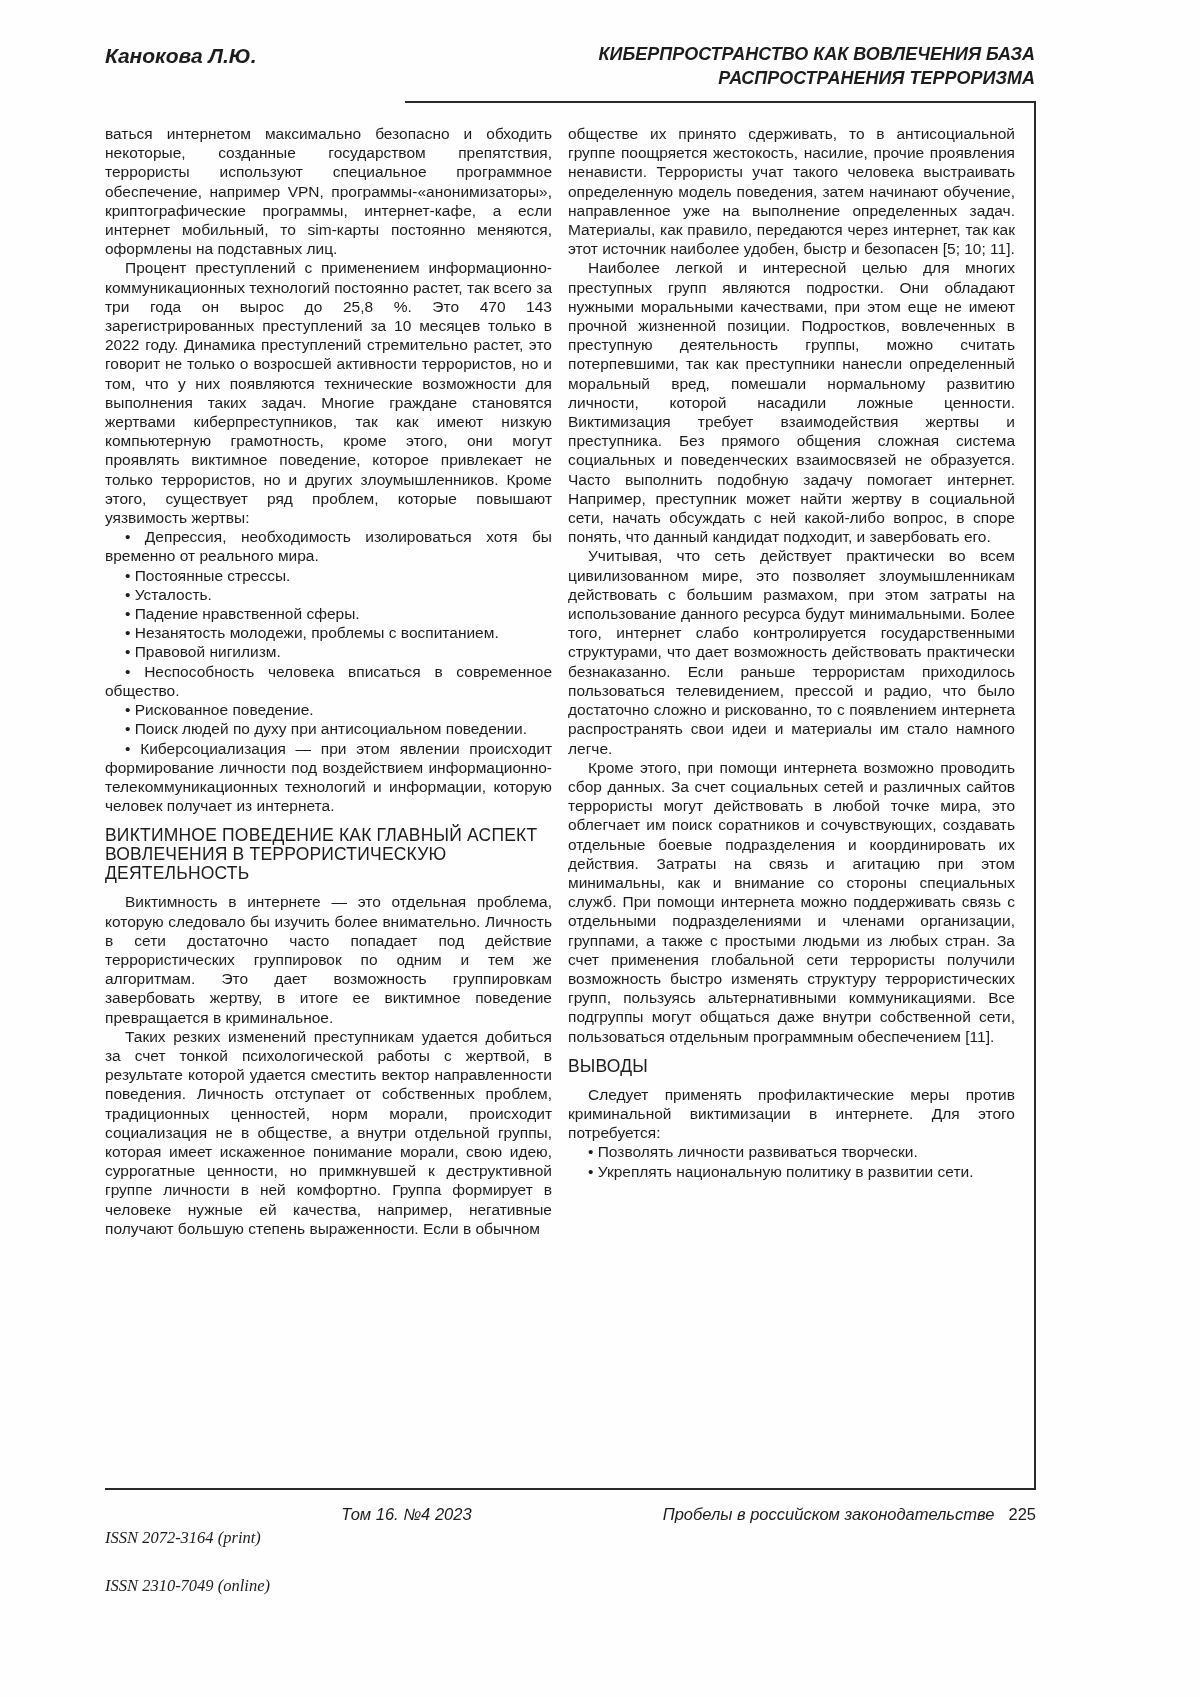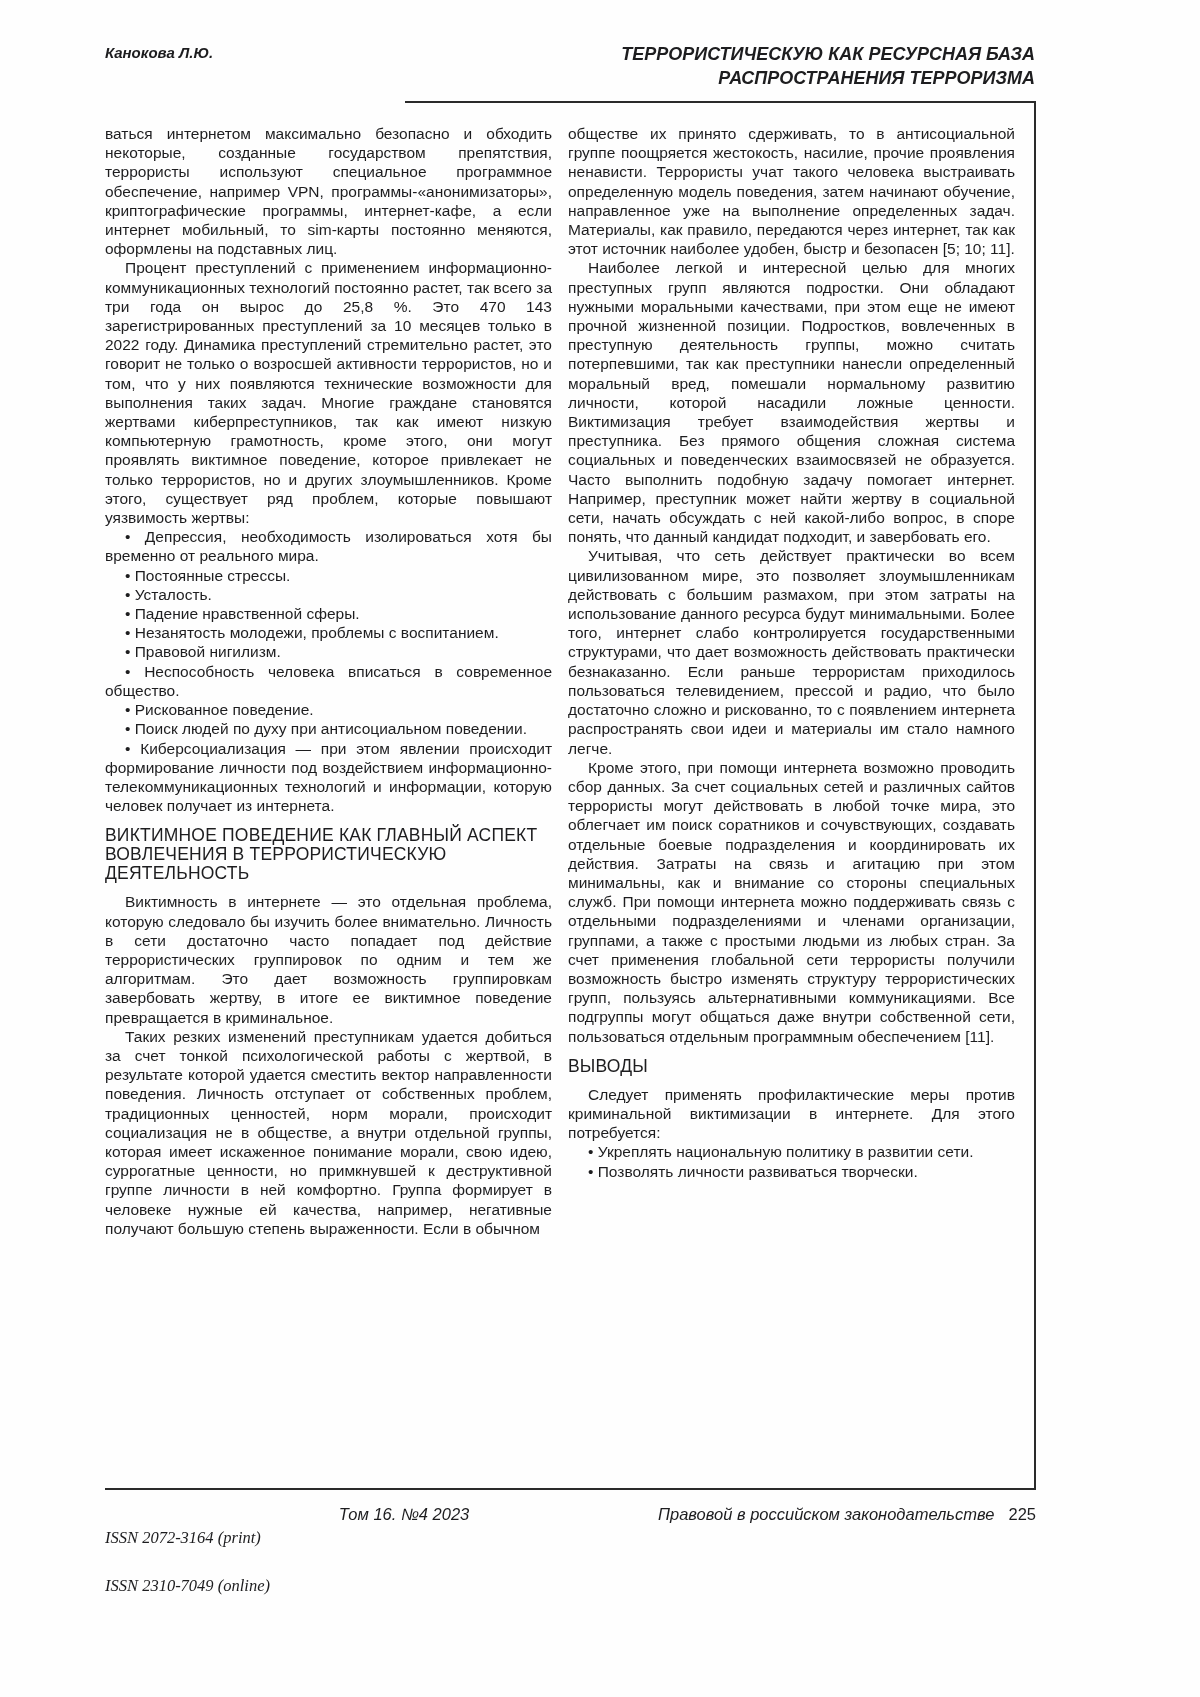--- a/index.html
+++ b/index.html
@@ -22,21 +22,21 @@
     top: 42px;
     left: 105px;
     width: 930px;
     display: flex;
     justify-content: space-between;
     align-items: flex-start;
   }
   .author {
     font-style: italic;
     font-weight: bold;
-    font-size: 15px;
+    font-size: 21px;
     padding-top: 2px;
   }
   .paper-title {
     text-align: right;
     font-style: italic;
     font-weight: bold;
     font-size: 18px;
     line-height: 24px;
   }
   .header-rule {
@@ -119,21 +119,21 @@
   }
 </style>
 </head>
 <body>
 
 <div class="page">
 
   <div class="header">
     <div class="author">Канокова Л.Ю.</div>
     <div class="paper-title">
-      <div>ТЕРРОРИСТИЧЕСКУЮ КАК РЕСУРСНАЯ БАЗА</div>
+      <div>КИБЕРПРОСТРАНСТВО КАК ВОВЛЕЧЕНИЯ БАЗА</div>
       <div>РАСПРОСТРАНЕНИЯ ТЕРРОРИЗМА</div>
     </div>
   </div>
 
   <div class="header-rule"></div>
   <div class="vertical-rule"></div>
 
   <div class="content">
     <div class="column">
         <p class="block cont">ваться интернетом максимально безопасно и обходить некоторые, созданные государством препятствия, террористы используют специальное программное обеспечение, например VPN, программы-«анонимизаторы», криптографические программы, интернет-кафе, а если интернет мобильный, то sim-карты постоянно меняются, оформлены на подставных лиц.</p>
@@ -152,32 +152,32 @@
         <p class="block p">Виктимность в интернете — это отдельная проблема, которую следовало бы изучить более внимательно. Личность в сети достаточно часто попадает под действие террористических группировок по одним и тем же алгоритмам. Это дает возможность группировкам завербовать жертву, в итоге ее виктимное поведение превращается в криминальное.</p>
         <p class="block p">Таких резких изменений преступникам удается добиться за счет тонкой психологической работы с жертвой, в результате которой удается сместить вектор направленности поведения. Личность отступает от собственных проблем, традиционных ценностей, норм морали, происходит социализация не в обществе, а внутри отдельной группы, которая имеет искаженное понимание морали, свою идею, суррогатные ценности, но примкнувшей к деструктивной группе личности в ней комфортно. Группа формирует в человеке нужные ей качества, например, негативные получают большую степень выраженности. Если в обычном</p>
       </div>
     <div class="column">
         <p class="block cont">обществе их принято сдерживать, то в антисоциальной группе поощряется жестокость, насилие, прочие проявления ненависти. Террористы учат такого человека выстраивать определенную модель поведения, затем начинают обучение, направленное уже на выполнение определенных задач. Материалы, как правило, передаются через интернет, так как этот источник наиболее удобен, быстр и безопасен [5; 10; 11].</p>
         <p class="block p">Наиболее легкой и интересной целью для многих преступных групп являются подростки. Они обладают нужными моральными качествами, при этом еще не имеют прочной жизненной позиции. Подростков, вовлеченных в преступную деятельность группы, можно считать потерпевшими, так как преступники нанесли определенный моральный вред, помешали нормальному развитию личности, которой насадили ложные ценности. Виктимизация требует взаимодействия жертвы и преступника. Без прямого общения сложная система социальных и поведенческих взаимосвязей не образуется. Часто выполнить подобную задачу помогает интернет. Например, преступник может найти жертву в социальной сети, начать обсуждать с ней какой-либо вопрос, в споре понять, что данный кандидат подходит, и завербовать его.</p>
         <p class="block p">Учитывая, что сеть действует практически во всем цивилизованном мире, это позволяет злоумышленникам действовать с большим размахом, при этом затраты на использование данного ресурса будут минимальными. Более того, интернет слабо контролируется государственными структурами, что дает возможность действовать практически безнаказанно. Если раньше террористам приходилось пользоваться телевидением, прессой и радио, что было достаточно сложно и рискованно, то с появлением интернета распространять свои идеи и материалы им стало намного легче.</p>
         <p class="block p">Кроме этого, при помощи интернета возможно проводить сбор данных. За счет социальных сетей и различных сайтов террористы могут действовать в любой точке мира, это облегчает им поиск соратников и сочувствующих, создавать отдельные боевые подразделения и координировать их действия. Затраты на связь и агитацию при этом минимальны, как и внимание со стороны специальных служб. При помощи интернета можно поддерживать связь с отдельными подразделениями и членами организации, группами, а также с простыми людьми из любых стран. За счет применения глобальной сети террористы получили возможность быстро изменять структуру террористических групп, пользуясь альтернативными коммуникациями. Все подгруппы могут общаться даже внутри собственной сети, пользоваться отдельным программным обеспечением [11].</p>
         <h2 class="block heading">ВЫВОДЫ</h2>
         <p class="block p">Следует применять профилактические меры против криминальной виктимизации в интернете. Для этого потребуется:</p>
+        <p class="block bullet">•&nbsp;Позволять личности развиваться творчески.</p>
         <p class="block bullet">•&nbsp;Укреплять национальную политику в развитии сети.</p>
-        <p class="block bullet">•&nbsp;Позволять личности развиваться творчески.</p>
       </div>
   </div>
 
   <div class="footer-rule"></div>
 
   <div class="footer">
     <div class="footer-issn">
       <div>ISSN 2072-3164 (print)</div>
       <div>ISSN 2310-7049 (online)</div>
     </div>
     <div class="footer-volume">Том 16. №4 2023</div>
     <div class="footer-right">
-      <span>Правовой в российском законодательстве</span>
+      <span>Пробелы в российском законодательстве</span>
       <span class="footer-page">225</span>
     </div>
   </div>
 
 </div>
 
 </body></html>

